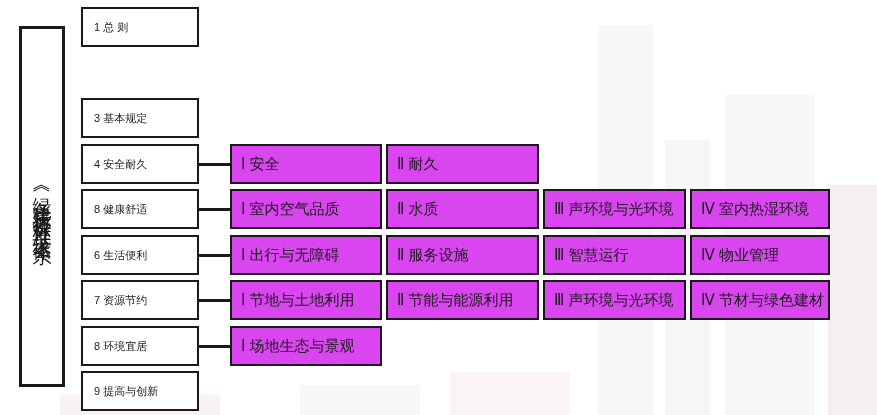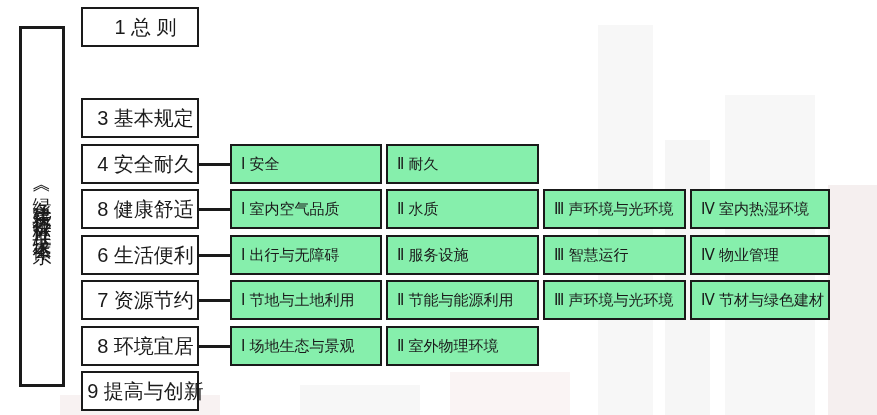--- a/index.html
+++ b/index.html
@@ -27,37 +27,37 @@
     box-sizing:border-box;border:3px solid #1a1a1a;background:#ffffff;
     display:flex;align-items:center;justify-content:center;
     writing-mode:vertical-rl;text-orientation:mixed;
     font-size:19px;letter-spacing:4px;font-weight:400;
   }
   .chapter{
     position:absolute;z-index:2;
     left:81px;width:118px;height:40px;
     box-sizing:border-box;border:2.5px solid #1a1a1a;background:#ffffff;
     display:flex;align-items:center;
-    padding-left:11px;font-size:20px;white-space:nowrap;justify-content:center;
+    padding-left:11px;font-size:11px;white-space:nowrap;
   }
   .c1{top:7px}.c2{top:53px}.c3{top:98px}.c4{top:144px}.c5{top:189px}
   .c6{top:235px}.c7{top:280px}.c8{top:326px}.c9{top:371px}
 
   .subrow{
     position:absolute;z-index:2;
     left:230px;height:40px;
     display:flex;gap:4px;
   }
   .r4{top:144px}.r5{top:189px}.r6{top:235px}.r7{top:280px}.r8{top:326px}
   .subrow .connector{
     position:absolute;left:-31px;top:19px;width:31px;height:2.5px;
     background:#1a1a1a;
   }
   .cell{
-    box-sizing:border-box;border:2.5px solid #1a1a1a;background:#86efac;
+    box-sizing:border-box;border:2.5px solid #1a1a1a;background:#d946ef;
     height:40px;display:flex;align-items:center;
     padding-left:9px;font-size:15px;white-space:nowrap;
   }
   .w1{width:152px}.w2{width:153px}.w3{width:143px}.w4{width:140px}
 </style>
 </head>
 <body>
 
 <div class="stage">
 
@@ -154,18 +154,15 @@
     <div class="cell w4">
         <span>Ⅳ 节材与绿色建材</span>
       </div>
   </div>
 
   <div class="subrow r8">
     <div class="connector"></div>
     <div class="cell w1">
         <span>Ⅰ 场地生态与景观</span>
       </div>
-    <div class="cell w2">
-        <span>Ⅱ 室外物理环境</span>
-      </div>
   </div>
 
 </div>
 
 </body></html>

